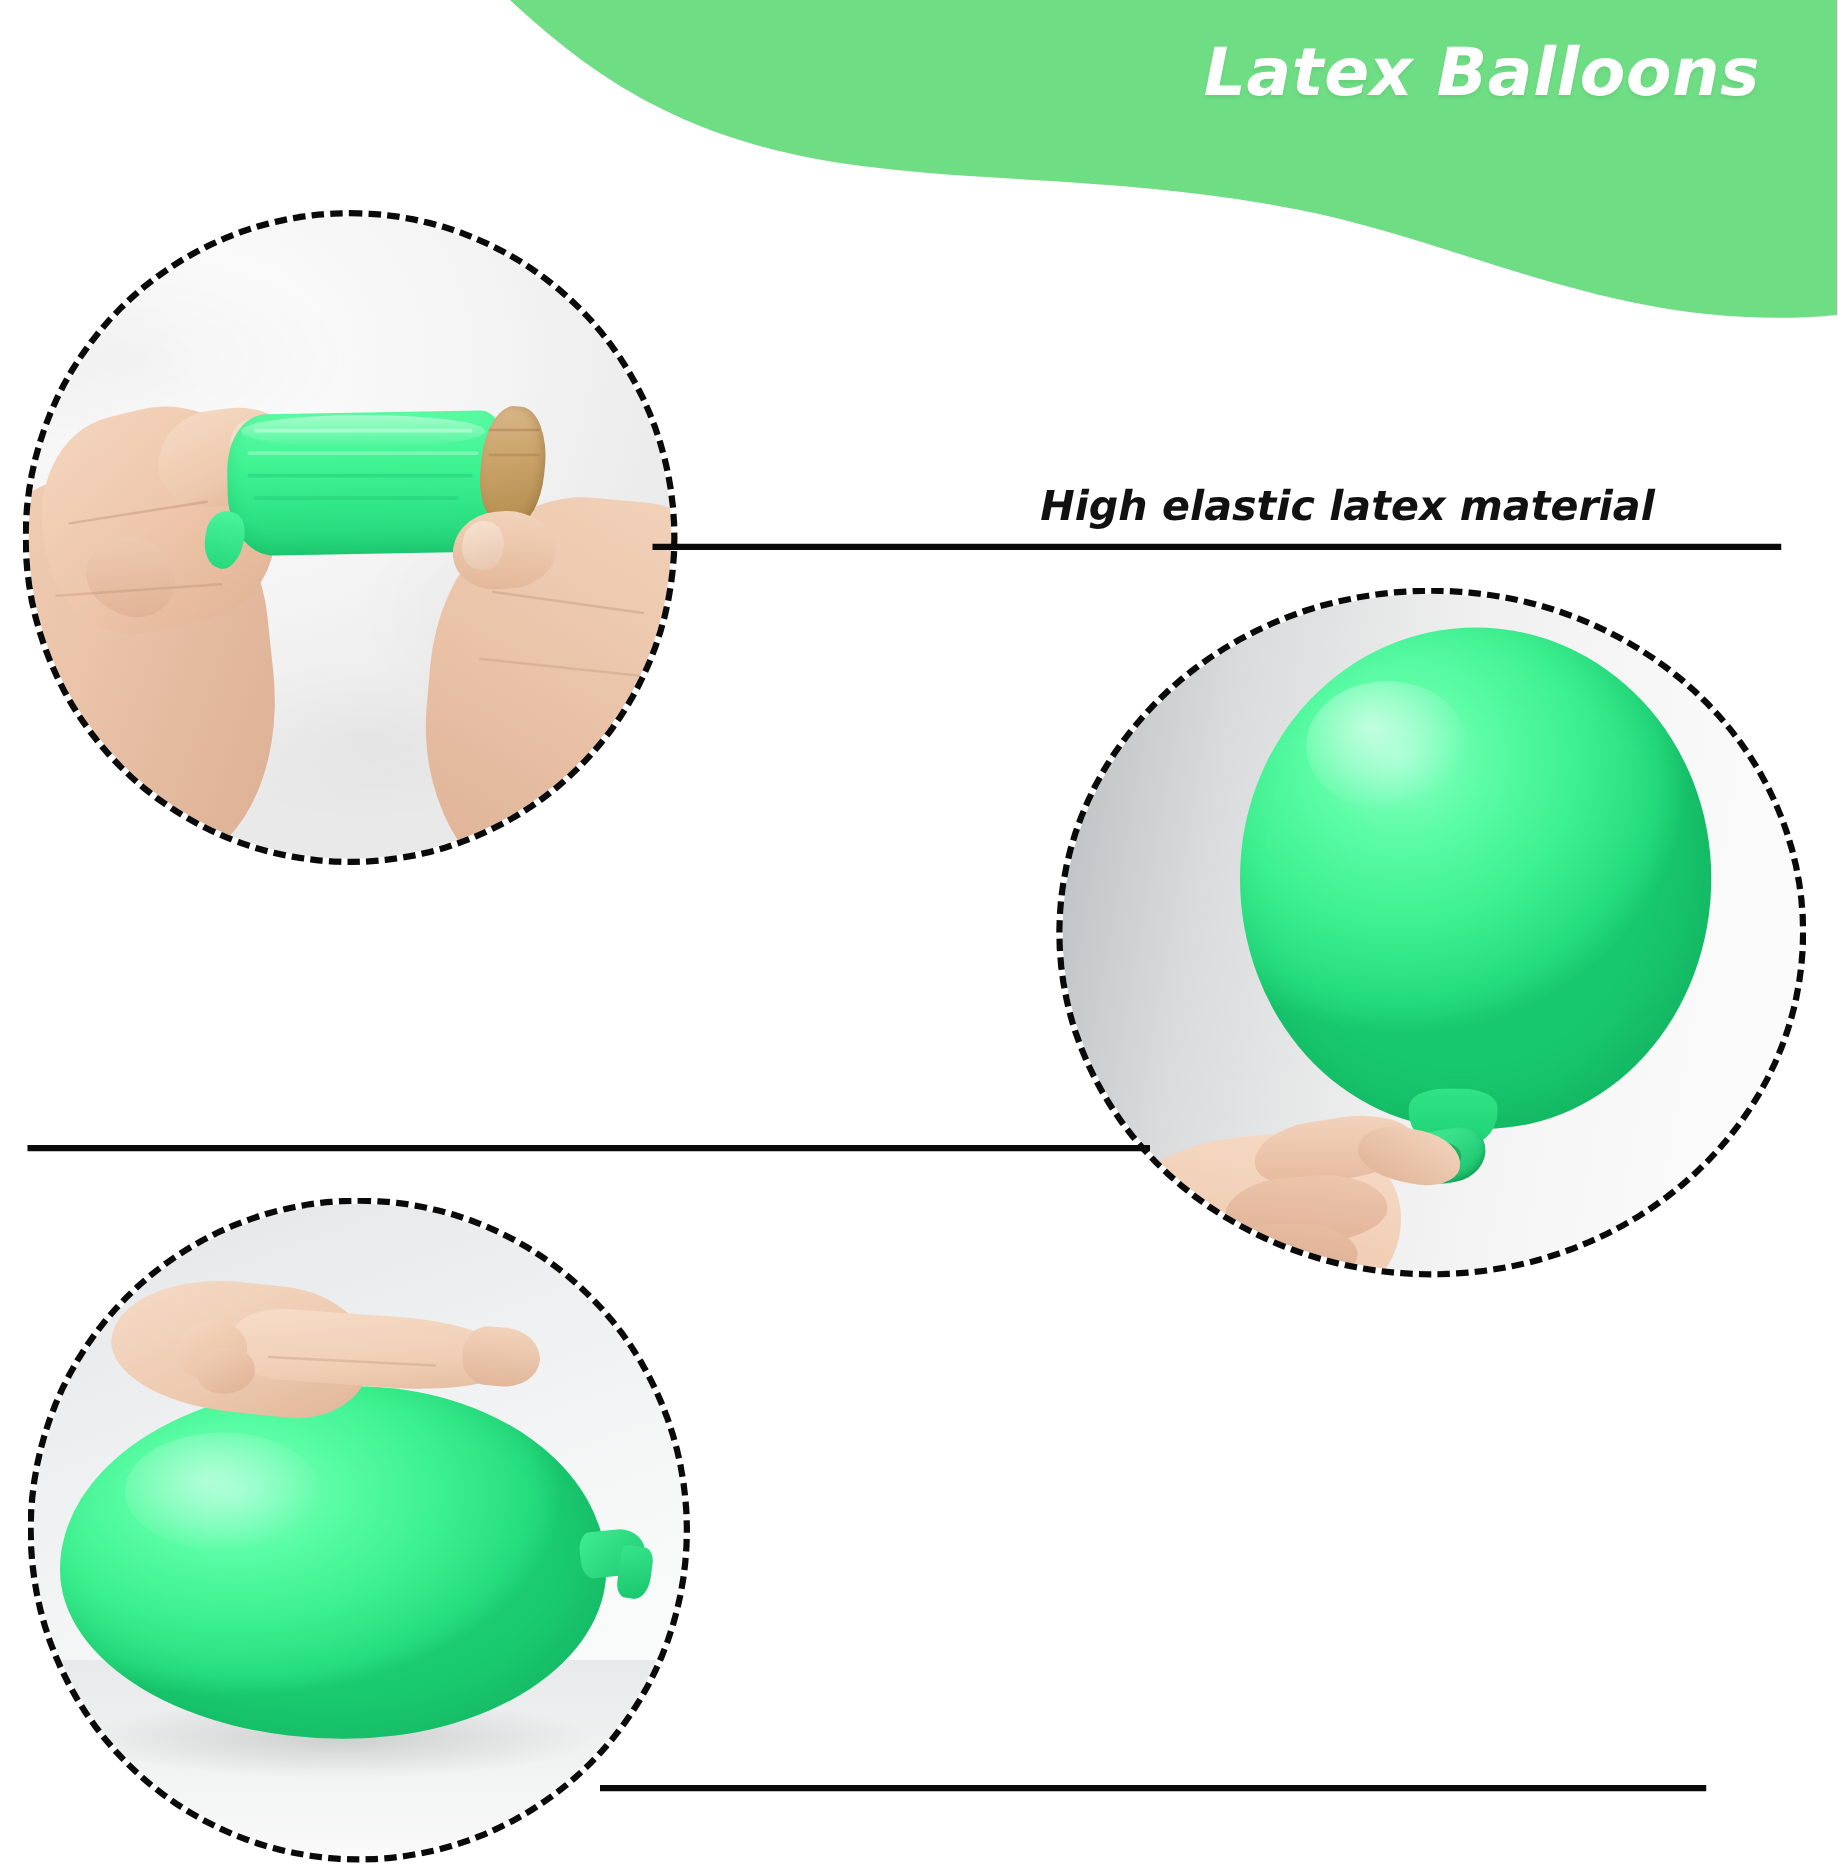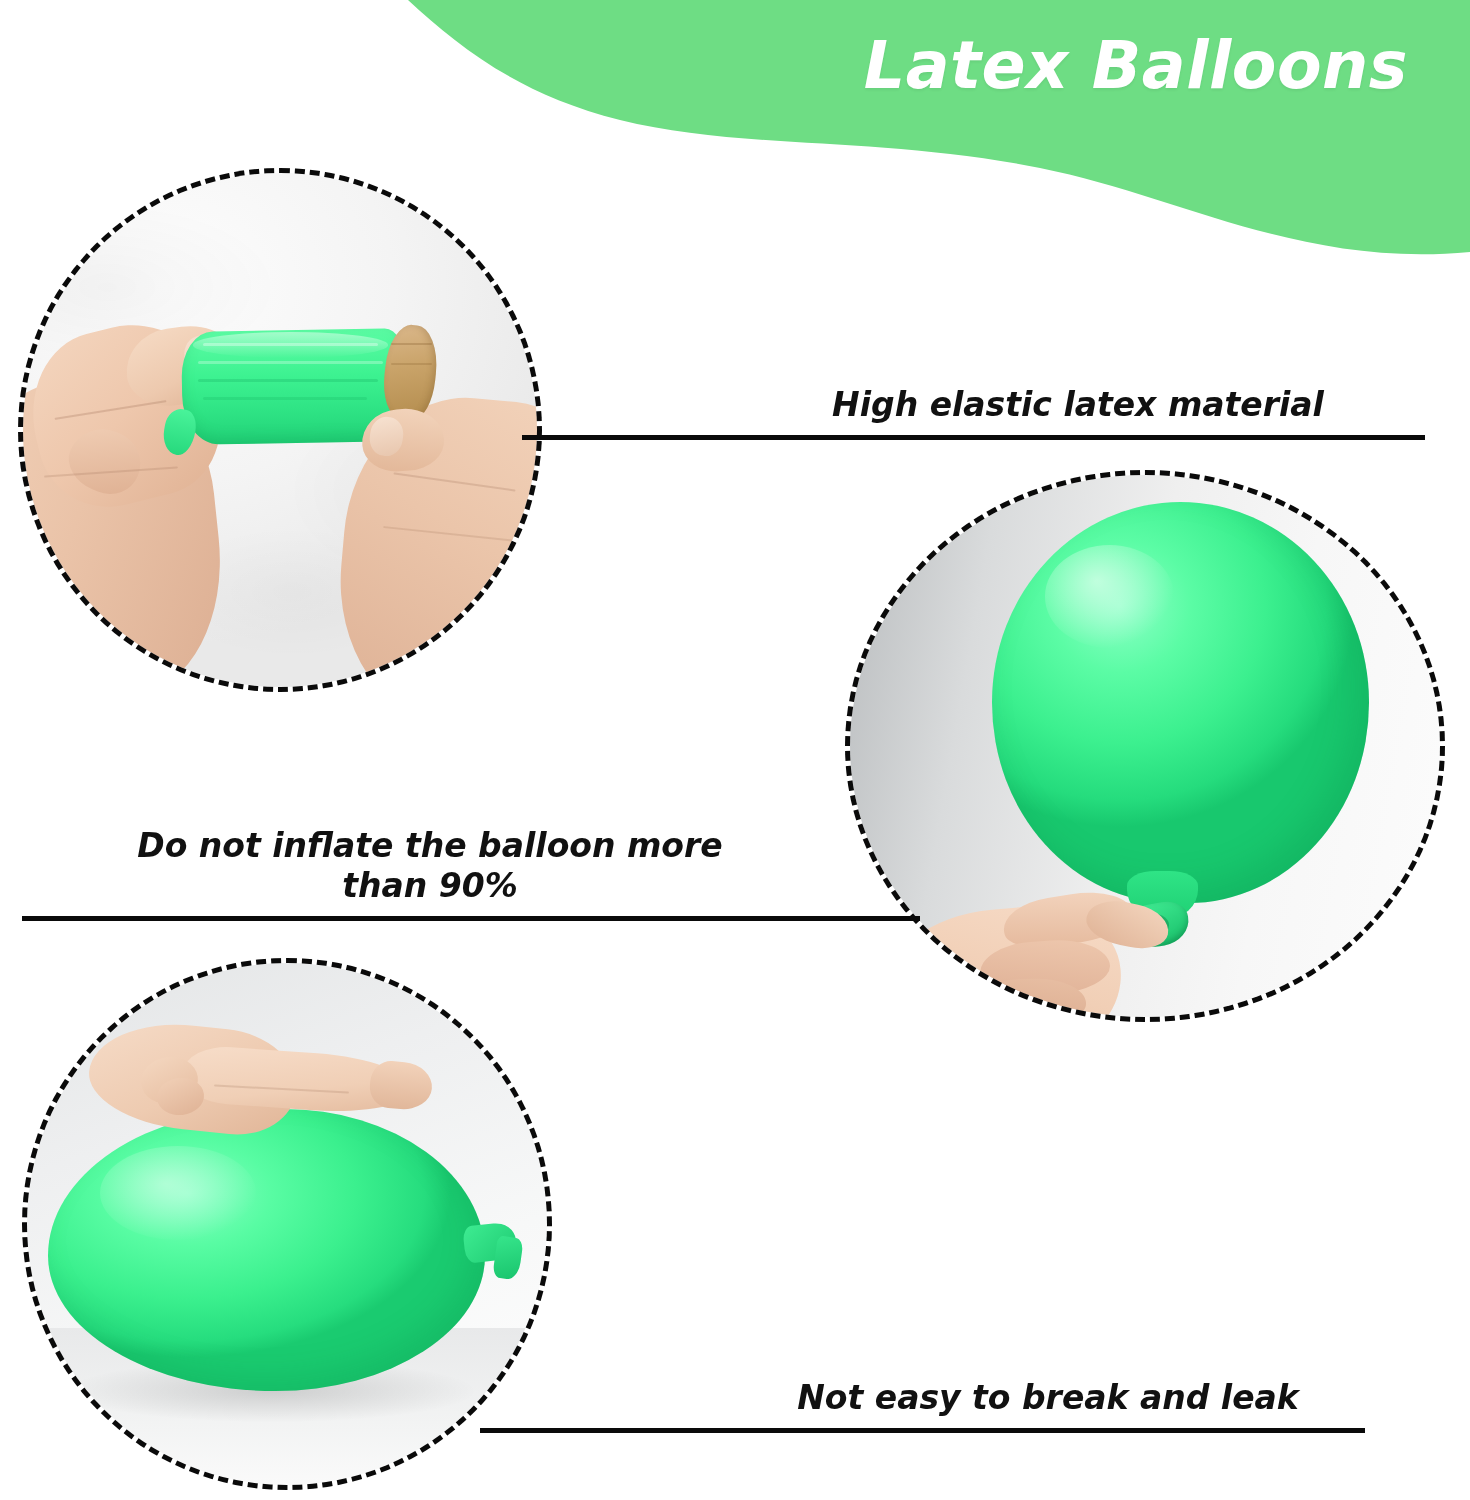--- a/index.html
+++ b/index.html
@@ -25,21 +25,21 @@
     pointer-events: none;
   }
   .banner-svg { display: block; width: 1470px; height: 270px; }
 
   .banner-title {
     position: absolute;
     top: 28px;
     right: 62px;
     color: #ffffff;
     font-family: "DejaVu Sans", "Liberation Sans", sans-serif;
-    font-size: 65px;
+    font-size: 53px;
     font-weight: bold;
     font-style: italic;
     letter-spacing: 0.5px;
     white-space: nowrap;
     text-shadow: 0 2px 3px rgba(0,0,0,0.06);
   }
 
   
   .photo-circle {
     position: absolute;
@@ -362,19 +362,16 @@
         </div>
       </div>
     </div>
     <div class="photo-dash"></div>
   </div>
 
   <div class="leader-line" style="left:522px; top:435px; width:903px;"></div>
   <div class="callout-label label-left" style="left:728px; top:385px; width:700px;">High elastic latex material</div>
 
   <div class="leader-line" style="left:22px; top:916px; width:898px;"></div>
-  <div class="callout-label label-center" style="left:110px; top:826px; width:640px;">Do not inflate the balloon more
-than 90%</div>
 
   <div class="leader-line" style="left:480px; top:1428px; width:885px;"></div>
-  <div class="callout-label label-left" style="left:698px; top:1378px; width:700px;">Not easy to break and leak</div>
 
 </div>
 
 </body></html>

